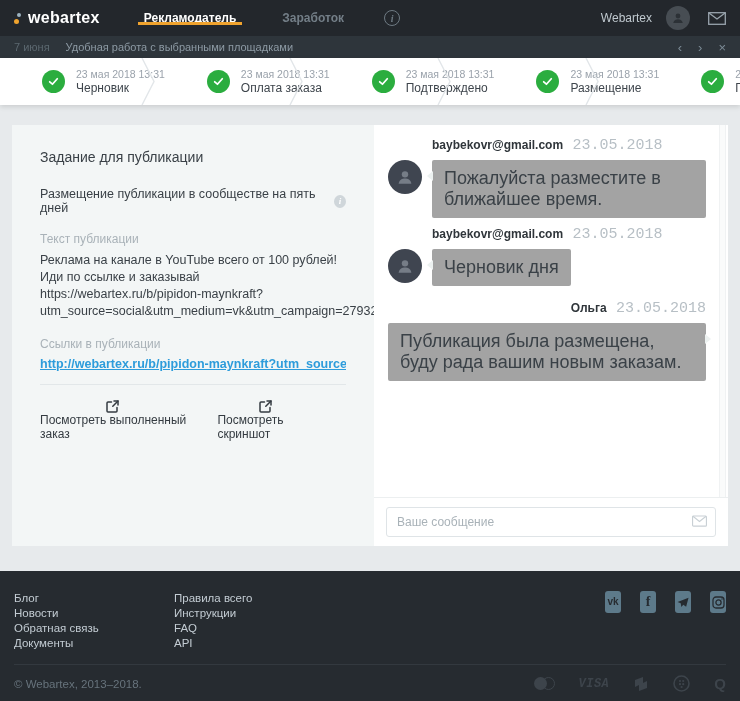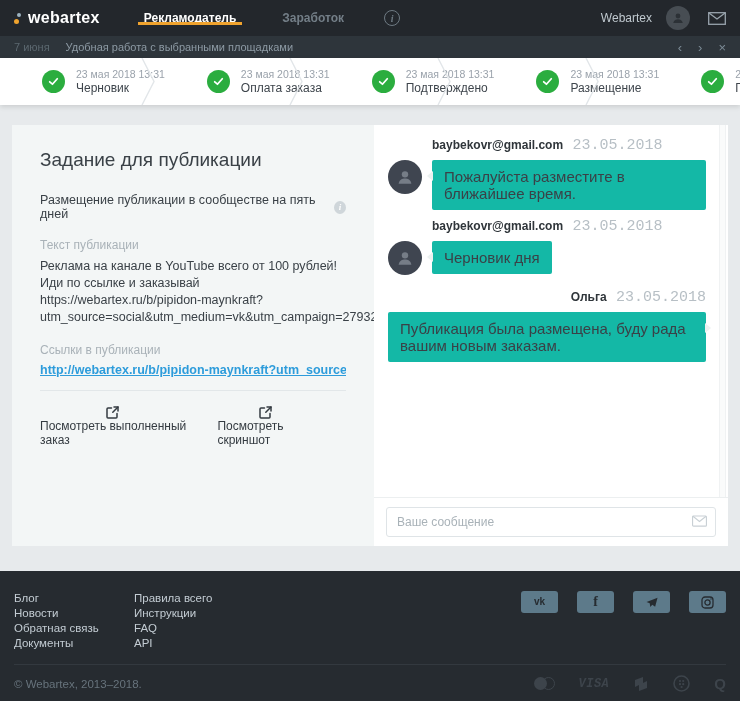--- a/index.html
+++ b/index.html
@@ -36,21 +36,21 @@
   .step { flex:1; display:flex; align-items:center; padding-left:42px; }
   .step-check { width:23px; height:23px; border-radius:50%; background:#2bad3f; flex:none; display:flex; align-items:center; justify-content:center; }
   .step-texts { margin-left:11px; }
   .step-date { font-size:10.5px; color:#9aa2ab; line-height:14px; white-space:nowrap; }
   .step-label { font-size:12px; color:#3e454c; line-height:15px; white-space:nowrap; }
   .tl-sep { position:absolute; top:0; height:47px; }
 
   
   .card { margin:20px 12px 0 12px; height:421px; display:flex; background:#ffffff; }
   .task-panel { width:362px; flex:none; background:#f3f6f6; padding:24px 28px; }
-  .task-title { font-size:19px; font-weight:normal; color:#3a4147; }
+  .task-title { font-size:14px; font-weight:normal; color:#3a4147; }
   .task-subtitle { margin-top:22px; font-size:12.5px; color:#3a4147; display:flex; align-items:center; }
   .info-dot { width:13px; height:13px; border-radius:50%; background:#cfd6da; color:#ffffff; font-size:9px; font-weight:bold; display:inline-flex; align-items:center; justify-content:center; margin-left:8px; font-family:"Liberation Serif", serif; font-style:italic; cursor:pointer; }
   .field-label { margin-top:17px; font-size:12px; color:#a9b2b8; }
   .pub-text { margin-top:6px; font-size:12.5px; color:#3a4147; line-height:17px; white-space:pre-line; }
   .pub-link { display:block; margin-top:6px; font-size:12.5px; font-weight:bold; color:#2d9cdb; text-decoration:underline; white-space:nowrap; overflow:hidden; cursor:pointer; }
   .task-divider { border:none; border-top:1px solid #e2e7e9; margin-top:13px; }
   .task-actions { display:flex; margin-top:15px; }
   .task-action { display:flex; align-items:center; font-size:12px; color:#343b41; cursor:pointer; margin-right:24px;flex-direction:column; }
   .task-action svg { margin-right:8px; flex:none; }
 
@@ -59,38 +59,38 @@
   .chat-scrollbar { position:absolute; top:0; right:2px; bottom:49px; width:7px; background:#fafbfb; border-left:1px solid #f0f2f3; border-right:1px solid #f0f2f3; cursor:pointer; }
   .chat-messages { flex:1; padding:12px 22px 0 14px; overflow:hidden; }
   .msg-header { font-size:12px; margin-left:44px; margin-top:8px; }
   .msg-header:first-child { margin-top:0; }
   .msg-header.right { text-align:right; margin-left:0; margin-top:14px; }
   .msg-author { font-weight:bold; color:#2f353a; }
   .msg-date { font-size:15px; color:#b7bfc5; margin-left:6px;font-family:Liberation Mono, monospace; }
   .msg-row { display:flex; margin-top:6px; align-items:flex-start; }
   .msg-row.right { justify-content:flex-end; }
   .chat-avatar { width:34px; height:34px; border-radius:50%; background:#3f4550; flex:none; display:flex; align-items:center; justify-content:center; }
-  .bubble { position:relative; margin-left:10px; background:#14b8a6; padding:8px 12px; font-size:15px; color:#3a4147; border-radius:2px; }
+  .bubble { position:relative; margin-left:10px; background:#a3a3a3; padding:8px 12px; font-size:18px; color:#3a4147; border-radius:2px; }
   .bubble.left::before { content:""; position:absolute; left:-5px; top:11px; border-style:solid; border-width:5px 6px 5px 0; border-color:transparent #ecf1f0 transparent transparent; }
   .bubble.right { margin-left:0; }
   .bubble.right::after { content:""; position:absolute; right:-5px; top:11px; border-style:solid; border-width:5px 0 5px 6px; border-color:transparent transparent transparent #ecf1f0; }
   .chat-input-bar { height:49px; border-top:1px solid #eceff0; display:flex; align-items:center; padding:0 12px; }
   .input-wrap { position:relative; flex:1; }
   .input-wrap input { width:100%; height:30px; border:1px solid #dfe4e7; border-radius:3px; padding:0 34px 0 10px; font-size:12px; font-family:"Liberation Sans", sans-serif; color:#3a4147; background:#ffffff; outline:none; }
   .input-wrap input::placeholder { color:#a9b2b8; }
   .send-icon { position:absolute; right:9px; top:8px; cursor:pointer; }
 
   
   footer { margin-top:25px; height:130px; background:#262b30; padding:0 14px; }
-  .footer-top { display:flex; padding-top:20px; }
+  .footer-top { display:flex; padding-top:20px;gap:40px; }
   .footer-col { width:120px; }
   .footer-col.second { width:auto; }
   .footer-col div { font-size:11.5px; color:#c3ccd3; line-height:15px; cursor:pointer; }
   .footer-social { margin-left:auto; display:flex; }
-  .social-btn { width:37px; height:22px; border-radius:3px; background:#5d7a8a; margin-left:19px; display:flex; align-items:center; justify-content:center; cursor:pointer; color:#262b30; font-weight:bold; overflow:hidden; }
+  .social-btn { width:16px; height:22px; border-radius:3px; background:#5d7a8a; margin-left:19px; display:flex; align-items:center; justify-content:center; cursor:pointer; color:#262b30; font-weight:bold; overflow:hidden; }
   .social-btn .glyph { font-size:10px; line-height:1; }
   .social-btn .glyph.fb { font-size:14px; font-family:"Liberation Serif", serif; }
   .footer-divider { border:none; border-top:1px solid #33393f; margin-top:13px; }
   .footer-bottom { display:flex; align-items:center; padding-top:10px; }
   .copyright { font-size:11.5px; color:#67737c; }
   .payments { margin-left:auto; display:flex; align-items:center; }
   .pay { margin-left:24px; color:#3d444b; display:flex; align-items:center; cursor:pointer; }
   .pay .mc1 { width:13px; height:13px; border-radius:50%; background:#3d444b; }
   .pay .mc2 { width:13px; height:13px; border-radius:50%; border:1.5px solid #3d444b; margin-left:-5px; }
   .pay .visa-text { font-size:12px; font-weight:bold; font-style:italic; letter-spacing:.5px;font-family:Liberation Mono, monospace; }

